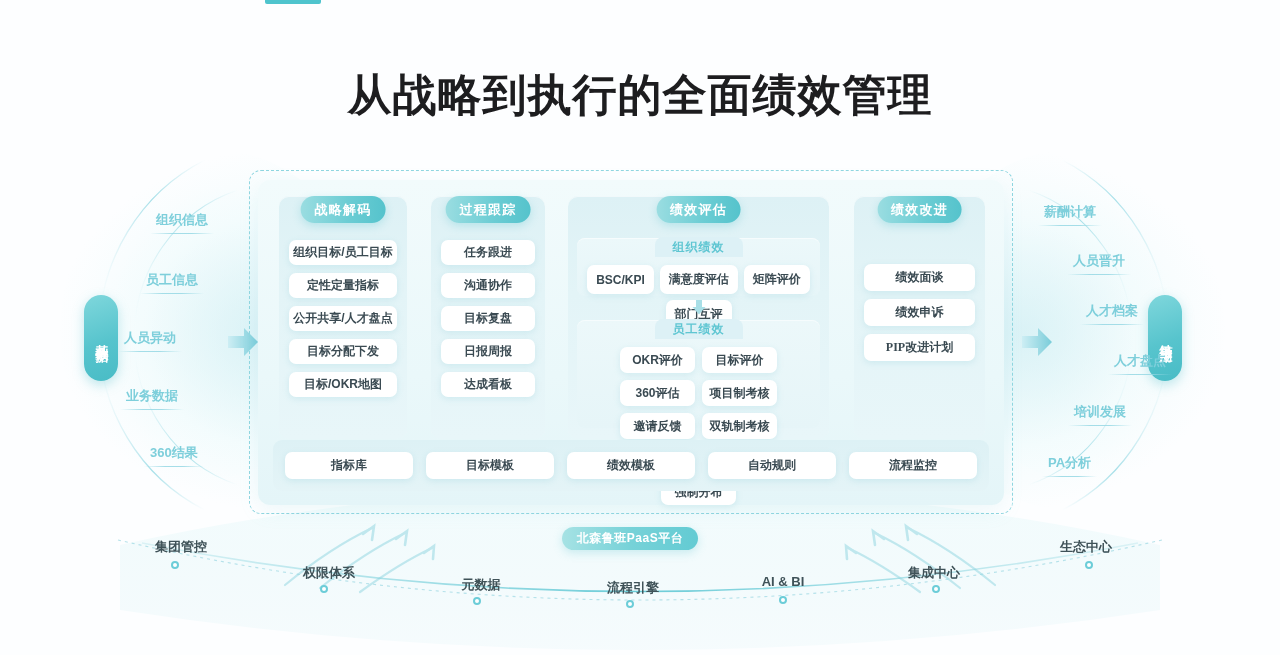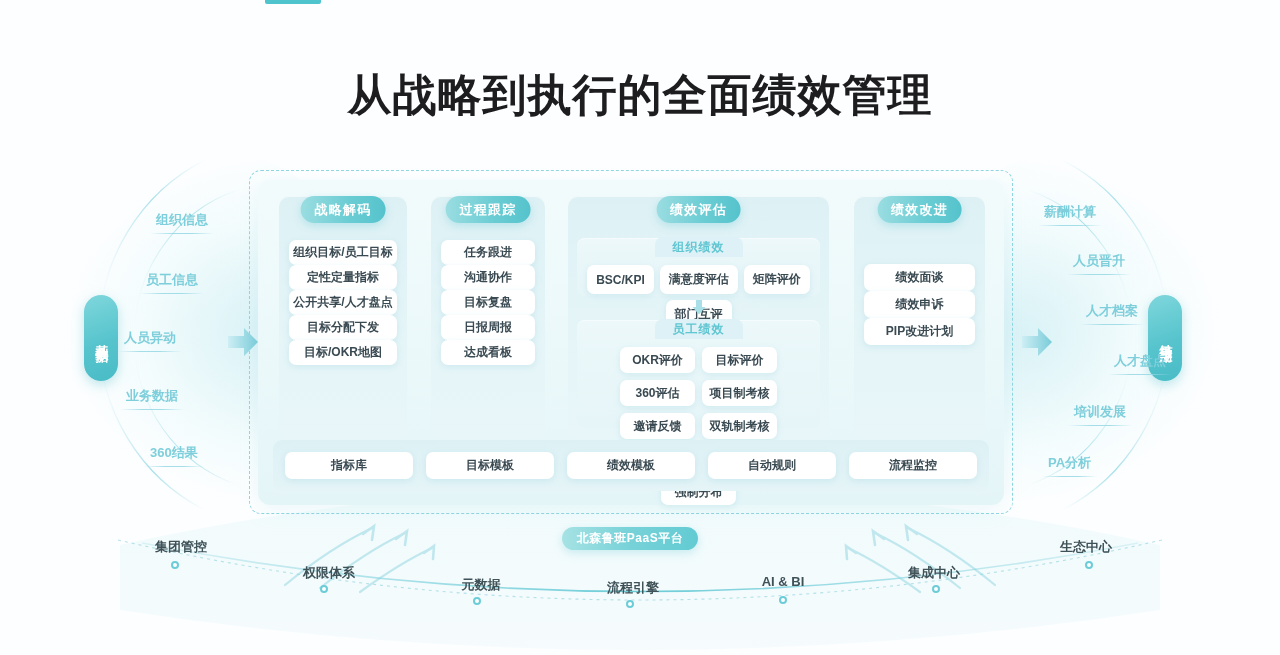--- a/index.html
+++ b/index.html
@@ -101,40 +101,40 @@
     position: absolute; top: -0px; left: 50%; transform: translateX(-50%);
     height: 27px; border-radius: 14px;
     background: linear-gradient(90deg, #9adde1 0%, #6ccdd4 55%, #55c3cc 100%);
     box-shadow: 0 3px 9px rgba(90,195,205,0.3);
     display: flex; align-items: center; justify-content: center;
     color: #ffffff; font-size: 13px; font-weight: bold; letter-spacing: 1.2px;
     white-space: nowrap; padding: 0 14px;
   }
   .stage-body {
     position: absolute; left: 0; right: 0; top: 38px; bottom: 0;
-    display: flex; flex-direction: column; align-items: center; gap: 0;
+    display: flex; flex-direction: column; align-items: center; gap: 8px;
     padding: 6px 10px 10px 10px;
   }
   .chip {
     background: #ffffff;
     border-radius: 7px;
     box-shadow: 0 2px 6px rgba(125,195,208,0.22);
     color: #3a4a52; font-size: 12px; font-weight: bold;
     display: flex; align-items: center; justify-content: center;
     white-space: nowrap;
   }
 
   
   #stage-1 { left: 279px; width: 128px; height: 243px; }
   #stage-2 { left: 431px; width: 114px; height: 243px; }
   #stage-3 { left: 568px; width: 261px; height: 243px; }
   #stage-4 { left: 854px; width: 131px; height: 243px; }
 
   #stage-1 .stage-body .chip, #stage-2 .stage-body .chip { width: 100%; height: 25px; }
-  #stage-4 .stage-body { padding-top: 30px; }
+  #stage-4 .stage-body { padding-top: 30px; font-family: Liberation Serif, serif; }
   #stage-4 .stage-body .chip { width: 100%; height: 27px; }
 
   
   .subgroup {
     position: absolute; left: 9px; right: 9px;
     border-radius: 8px;
     background: linear-gradient(180deg, #ecf8fa 0%, #e6f5f8 100%);
     box-shadow: inset 0 1px 0 rgba(255,255,255,0.55);
   }
   .subgroup-head {

